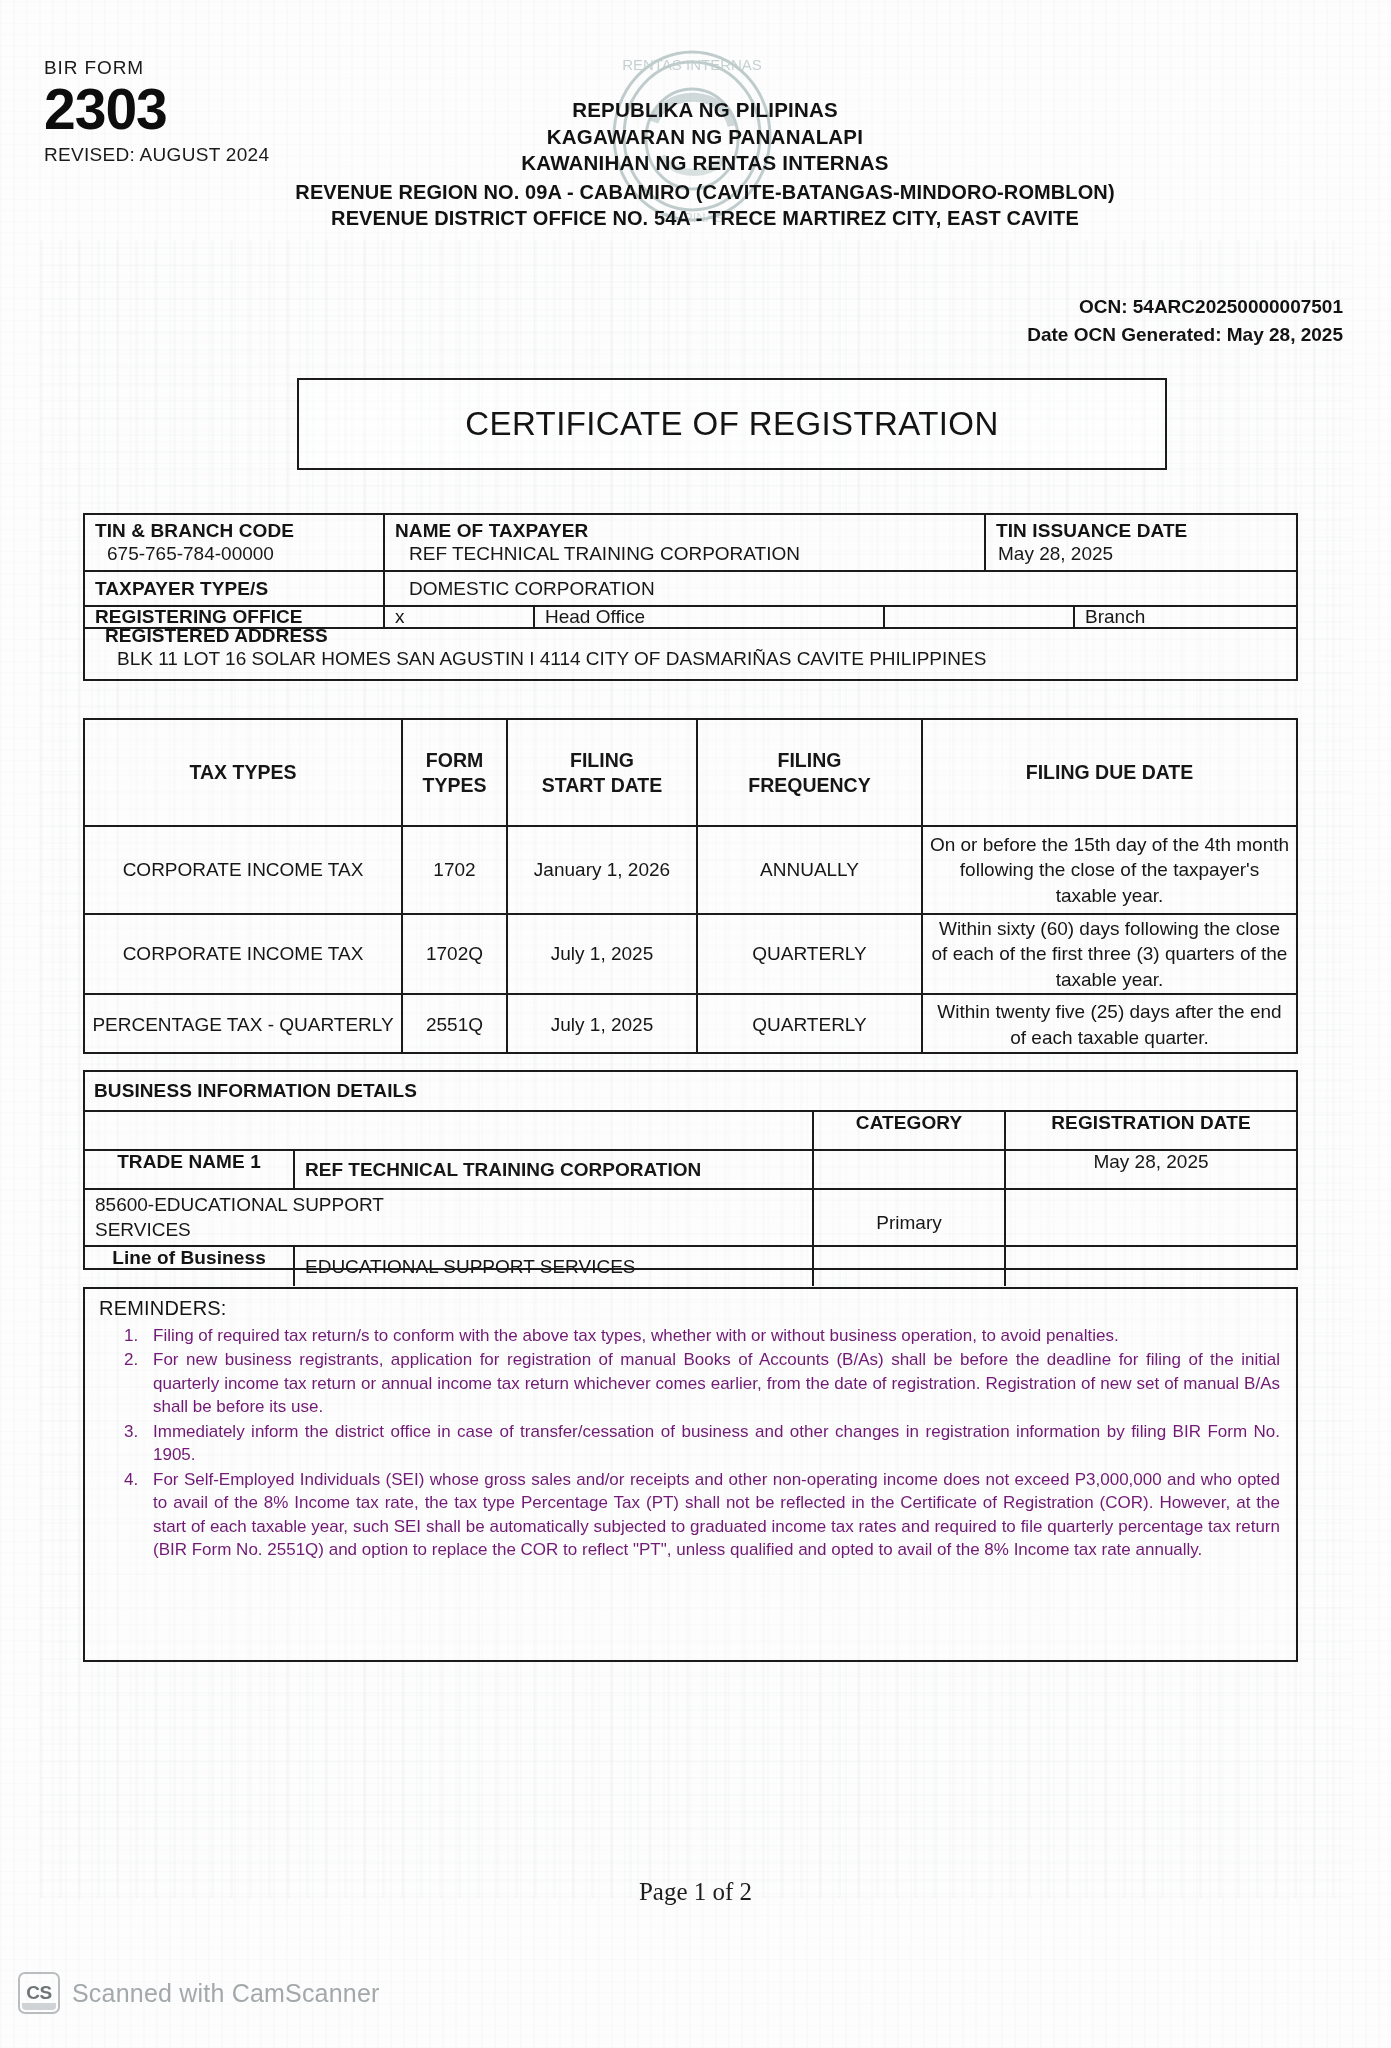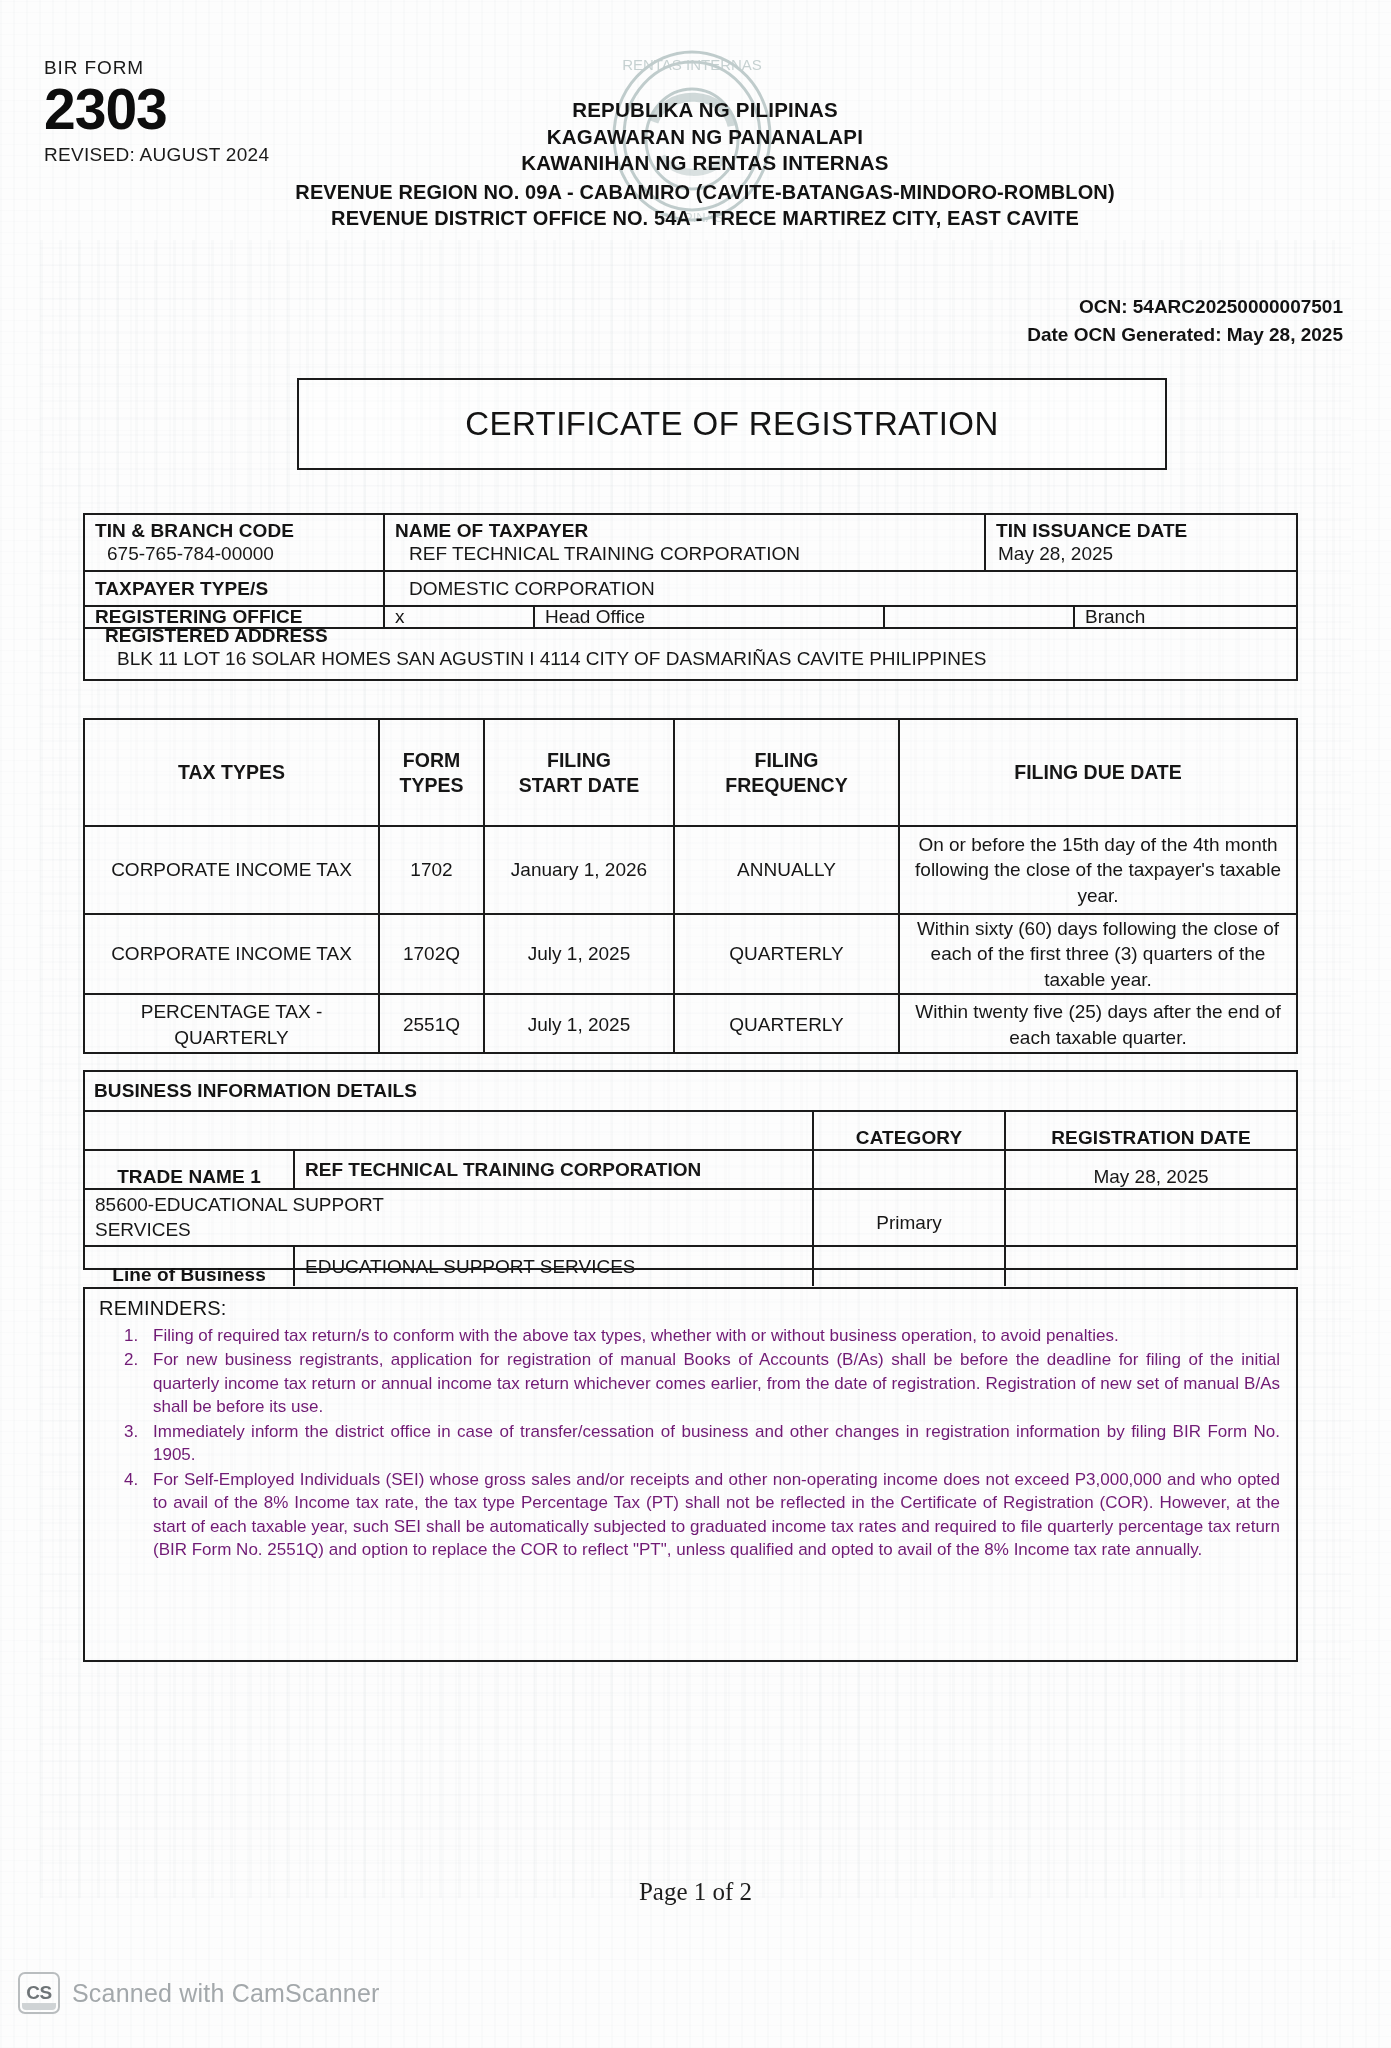--- a/index.html
+++ b/index.html
@@ -153,21 +153,21 @@
   .tp-c3 .val { margin-left: 2px; }
   .ro-x { width: 150px; }
   .ro-head { width: 350px; }
   .ro-blank { width: 190px; }
   .ro-branch { flex: 1; }
   .centerline { display: flex; align-items: center; }
 
   
   #taxtypes-frame { left: 83px; top: 718px; width: 1215px; height: 336px; }
   .tt-head { height: 107px; }
-  .tt-c1 { width: 295px; }
+  .tt-c1 { width: 318px; }
   .tt-c2 { width: 105px; }
   .tt-c3 { width: 190px; }
   .tt-c4 { width: 225px; }
   .tt-c5 { flex: 1; }
   .tt-cellwrap {
     display: flex; align-items: center; justify-content: center;
     text-align: center;
     box-sizing: border-box;
     padding: 4px 6px;
     font-size: 19px;
@@ -183,21 +183,21 @@
   #bizinfo-frame { left: 83px; top: 1070px; width: 1215px; height: 200px; }
   .bi-title { height: 38px; display: flex; align-items: center; padding-left: 9px; }
   .bi-hdr { height: 39px; }
   .bi-c1 { width: 208px; }
   .bi-c2 { flex: 1; }
   .bi-c3 { width: 190px; }
   .bi-c4 { width: 290px; }
   .bi-r-trade { height: 39px; }
   .bi-r-psic { height: 57px; }
   .bi-r-lob { height: 39px; }
-  .bi-cent { display: flex; align-items: flex-end; justify-content: center; text-align: center; }
+  .bi-cent { display: flex; align-items: flex-start; justify-content: center; text-align: center; }
   .bi-left { display: flex; align-items: center; }
   .bi-stack { display: flex; flex-direction: column; justify-content: center; line-height: 1.28; }
 
   
   #reminders-frame { left: 83px; top: 1287px; width: 1215px; height: 375px; padding: 8px 16px 10px 14px; }
   .rem-title { font-weight: 400; font-size: 20px; color: #141414; letter-spacing: .2px; }
   ol.rem-list {
     margin: 4px 0 0 0;
     padding-left: 44px;
     font-size: 17px;

